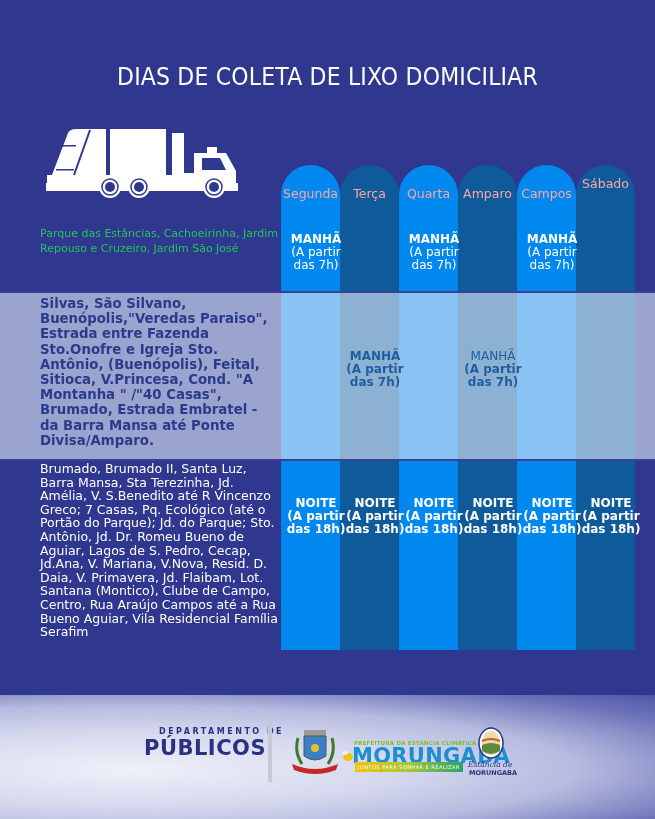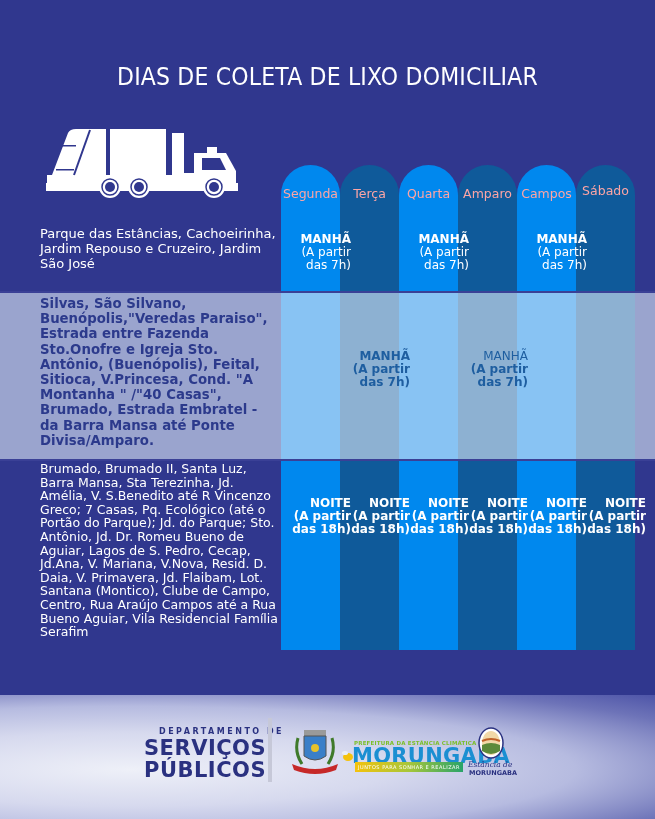--- a/index.html
+++ b/index.html
@@ -26,37 +26,37 @@
     position: absolute; top: 165px; height: 485px; width: 59px;
     border-radius: 30px 30px 0 0;
   }
   .col.light { background: #0088ee; }
   .col.dark  { background: #0f5a9a; }
   .col-label {
     position: absolute; top: 186px; width: 59px; text-align: center;
     font-size: 12.5px; color: #fca5a5;
   }
   .cell {
-    position: absolute; width: 70px; text-align: right;
+    position: absolute; width: 70px; text-align: center;
     font-size: 12px; line-height: 13px; color: #fff;
   }
   .cell .strong { font-weight: bold; display: block; }
   .cell span { display: block; }
   .band {
     position: absolute; left: 0; top: 292px; width: 655px; height: 168px;
     background: rgba(220, 230, 245, 0.62);
   }
   .band-edge {
     position: absolute; left: 0; width: 655px; height: 2px;
   }
   .row-text {
     position: absolute; left: 40px; width: 240px;
     font-size: 12.5px; line-height: 13.6px;
   }
-  .row1 { top: 226px; color: #ffffff; font-size: 13px; line-height: 15px; }
+  .row1 { top: 226px; color: #22c55e; font-size: 11px; line-height: 15px; }
   .row2 { top: 296px; color: #2c3a8c; font-size: 13.3px; line-height: 15.2px; font-weight: bold; }
   .row3 { top: 462px; color: #ffffff; }
   .band-cell { color: #1e5ea0; }
   .footer {
     position: absolute; left: 0; top: 695px; width: 655px; height: 124px;
     background: radial-gradient(ellipse at 20% 60%, #eef0f8 0%, #d6d9ee 35%, #b6bbe0 60%, #6d73b8 85%, #4e55a8 100%);
   }
   .dept-small {
     position: absolute; left: 144px; top: 727px;
     font-size: 8px; letter-spacing: 2.5px; color: #2a3180; font-weight: bold; margin-left: 15px;
@@ -134,21 +134,21 @@
 <div class="col light" style="left:399px"></div>
 <div class="col dark" style="left:458px"></div>
 <div class="col light" style="left:517px"></div>
 <div class="col dark" style="left:576px"></div>
 
 <div class="col-label" style="left:281px">Segunda</div>
 <div class="col-label" style="left:340px">Terça</div>
 <div class="col-label" style="left:399px">Quarta</div>
 <div class="col-label" style="left:458px">Amparo</div>
 <div class="col-label" style="left:517px">Campos</div>
-<div class="col-label" style="left:576px; top:183px">Sábado</div>
+<div class="col-label" style="left:576px; top:176px">Sábado</div>
 
 <div class="row-text row1">Parque das Estâncias, Cachoeirinha, Jardim Repouso e Cruzeiro, Jardim São José</div>
 <div class="cell" style="left:281px; top:233px">
   <span class="strong">MANHÃ</span>
   <span>(A partir</span>
   <span>das 7h)</span>
 </div>
 <div class="cell" style="left:399px; top:233px">
   <span class="strong">MANHÃ</span>
   <span>(A partir</span>
@@ -203,21 +203,20 @@
 </div>
 <div class="cell" style="left:576px; top:497px">
   <span class="strong">NOITE</span>
   <span class="strong">(A partir</span>
   <span class="strong">das 18h)</span>
 </div>
 
 <div class="footer"></div>
 <div class="dept-small">DEPARTAMENTO DE</div>
 <div class="dept-big">
-  <div>SERVIÇOS</div>
   <div>PÚBLICOS</div>
 </div>
 <div class="divider"></div>
 
 <svg class="crest" viewBox="0 0 50 48">
   <rect x="14" y="2" width="22" height="6" fill="#9a9a9a"></rect>
   <path d="M14 8 L36 8 L36 28 Q25 36 14 28 Z" fill="#3a7fc8" stroke="#555" stroke-width="1"></path>
   <circle cx="25" cy="20" r="4" fill="#e6c22a"></circle>
   <path d="M8 10 Q4 24 12 36" stroke="#3f7a2a" stroke-width="3" fill="none"></path>
   <path d="M42 10 Q46 24 38 36" stroke="#3f7a2a" stroke-width="3" fill="none"></path>

